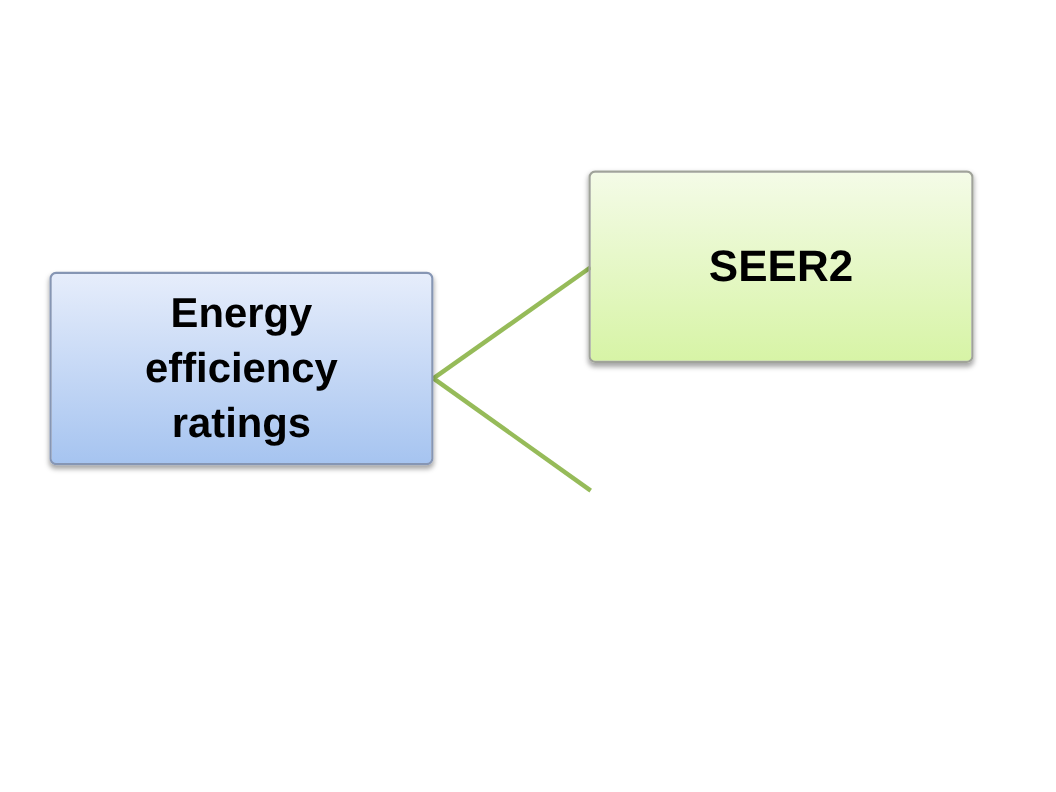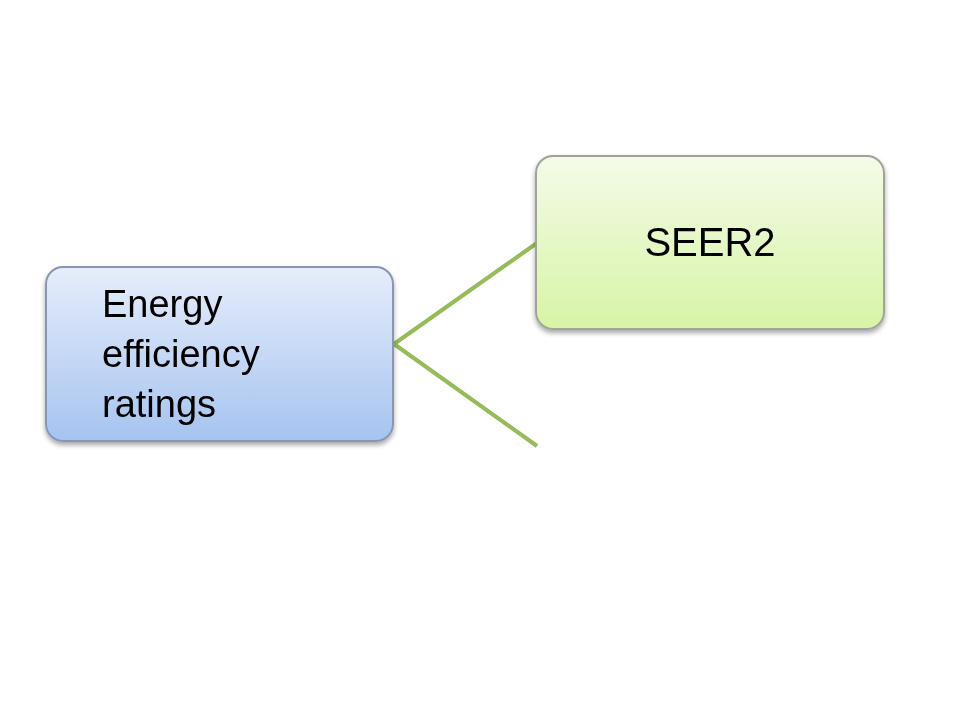--- a/index.html
+++ b/index.html
@@ -24,30 +24,30 @@
   }
   .connector-svg line {
     stroke: var(--connector, #96bb59);
     stroke-width: 4;
   }
   .node {
     position: absolute;
     display: flex;
     align-items: center;
     justify-content: center;
-    text-align: left;
-    border-radius: 18px;
+    text-align: center;
+    border-radius: 6px;
     box-sizing: border-box;
-    font-weight: normal;
+    font-weight: bold;
     color: var(--text, #000000);
     box-shadow: 0 3px 5px rgba(0,0,0,0.35);
   }
   .node-root {
     left: 45px;
-    top: 266px;
+    top: 247px;
     width: 349px;
     height: 176px;
     padding: 0 55px;
     font-size: 38px;
     line-height: 1.32;
     background: linear-gradient(to bottom,
       var(--root-gradient-top, #e6edfb) 0%,
       var(--root-gradient-bottom, #a6c4f0) 100%);
     border: 2px solid var(--root-border, #8696b4);
   }

